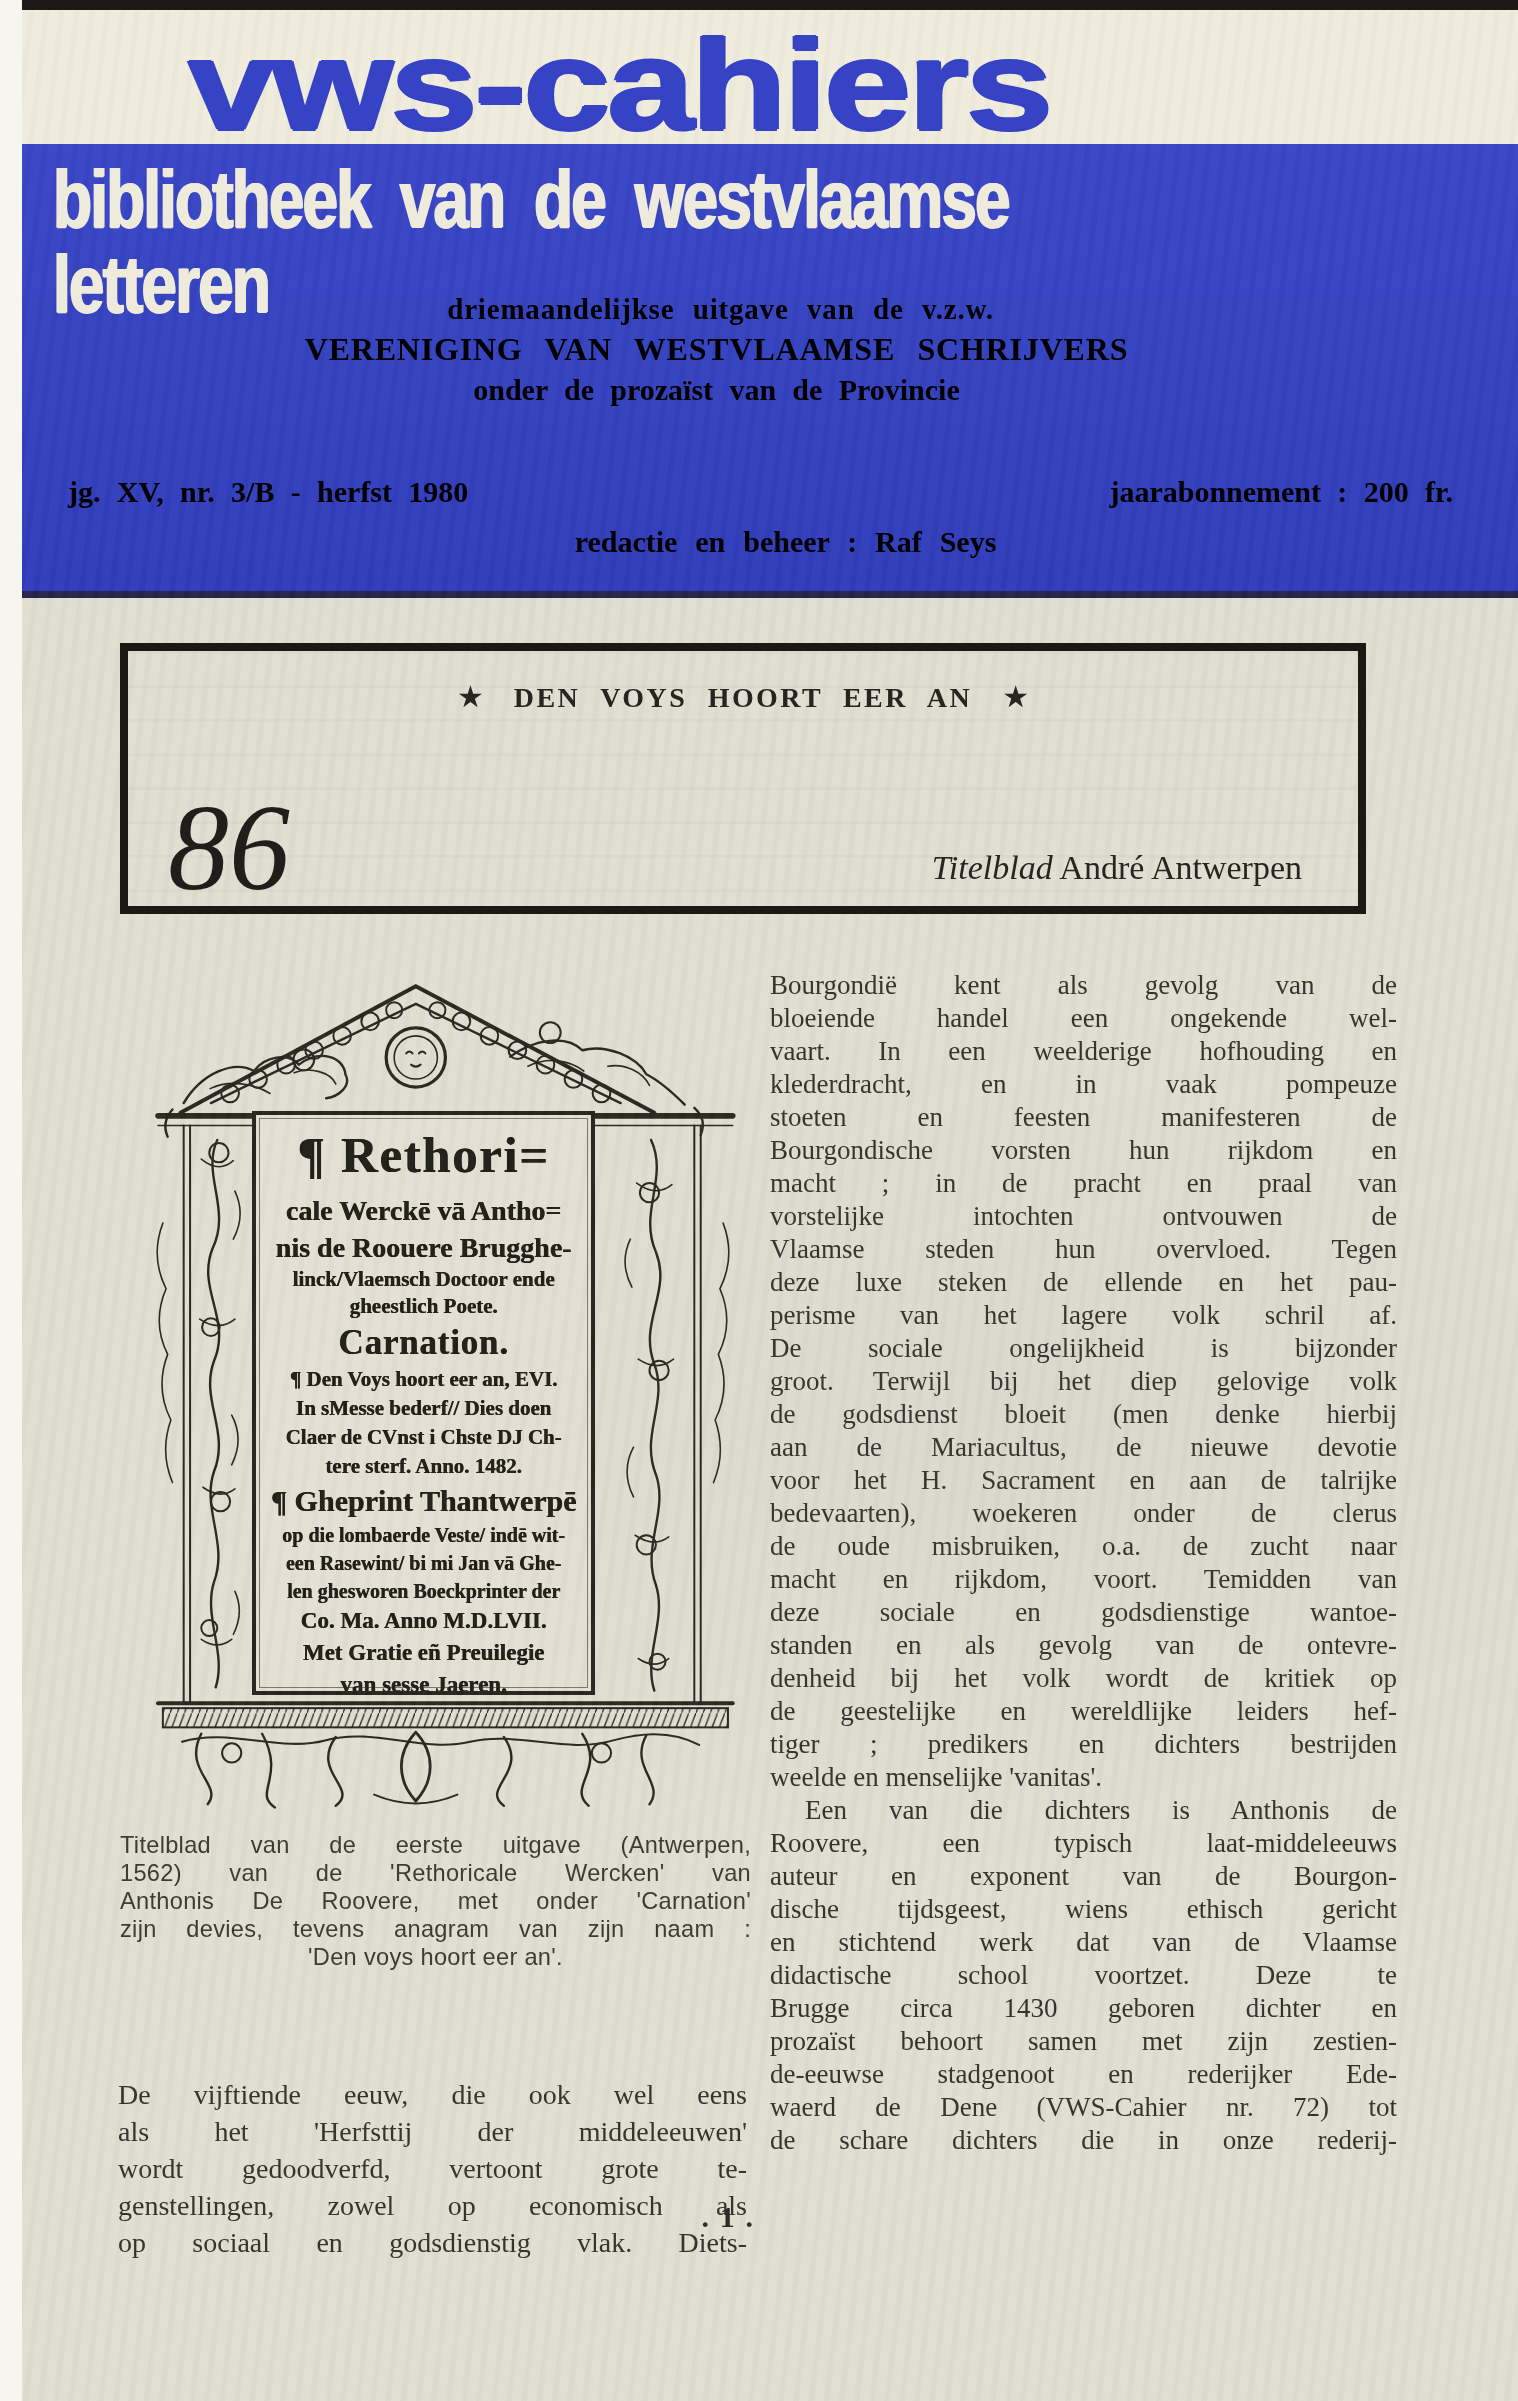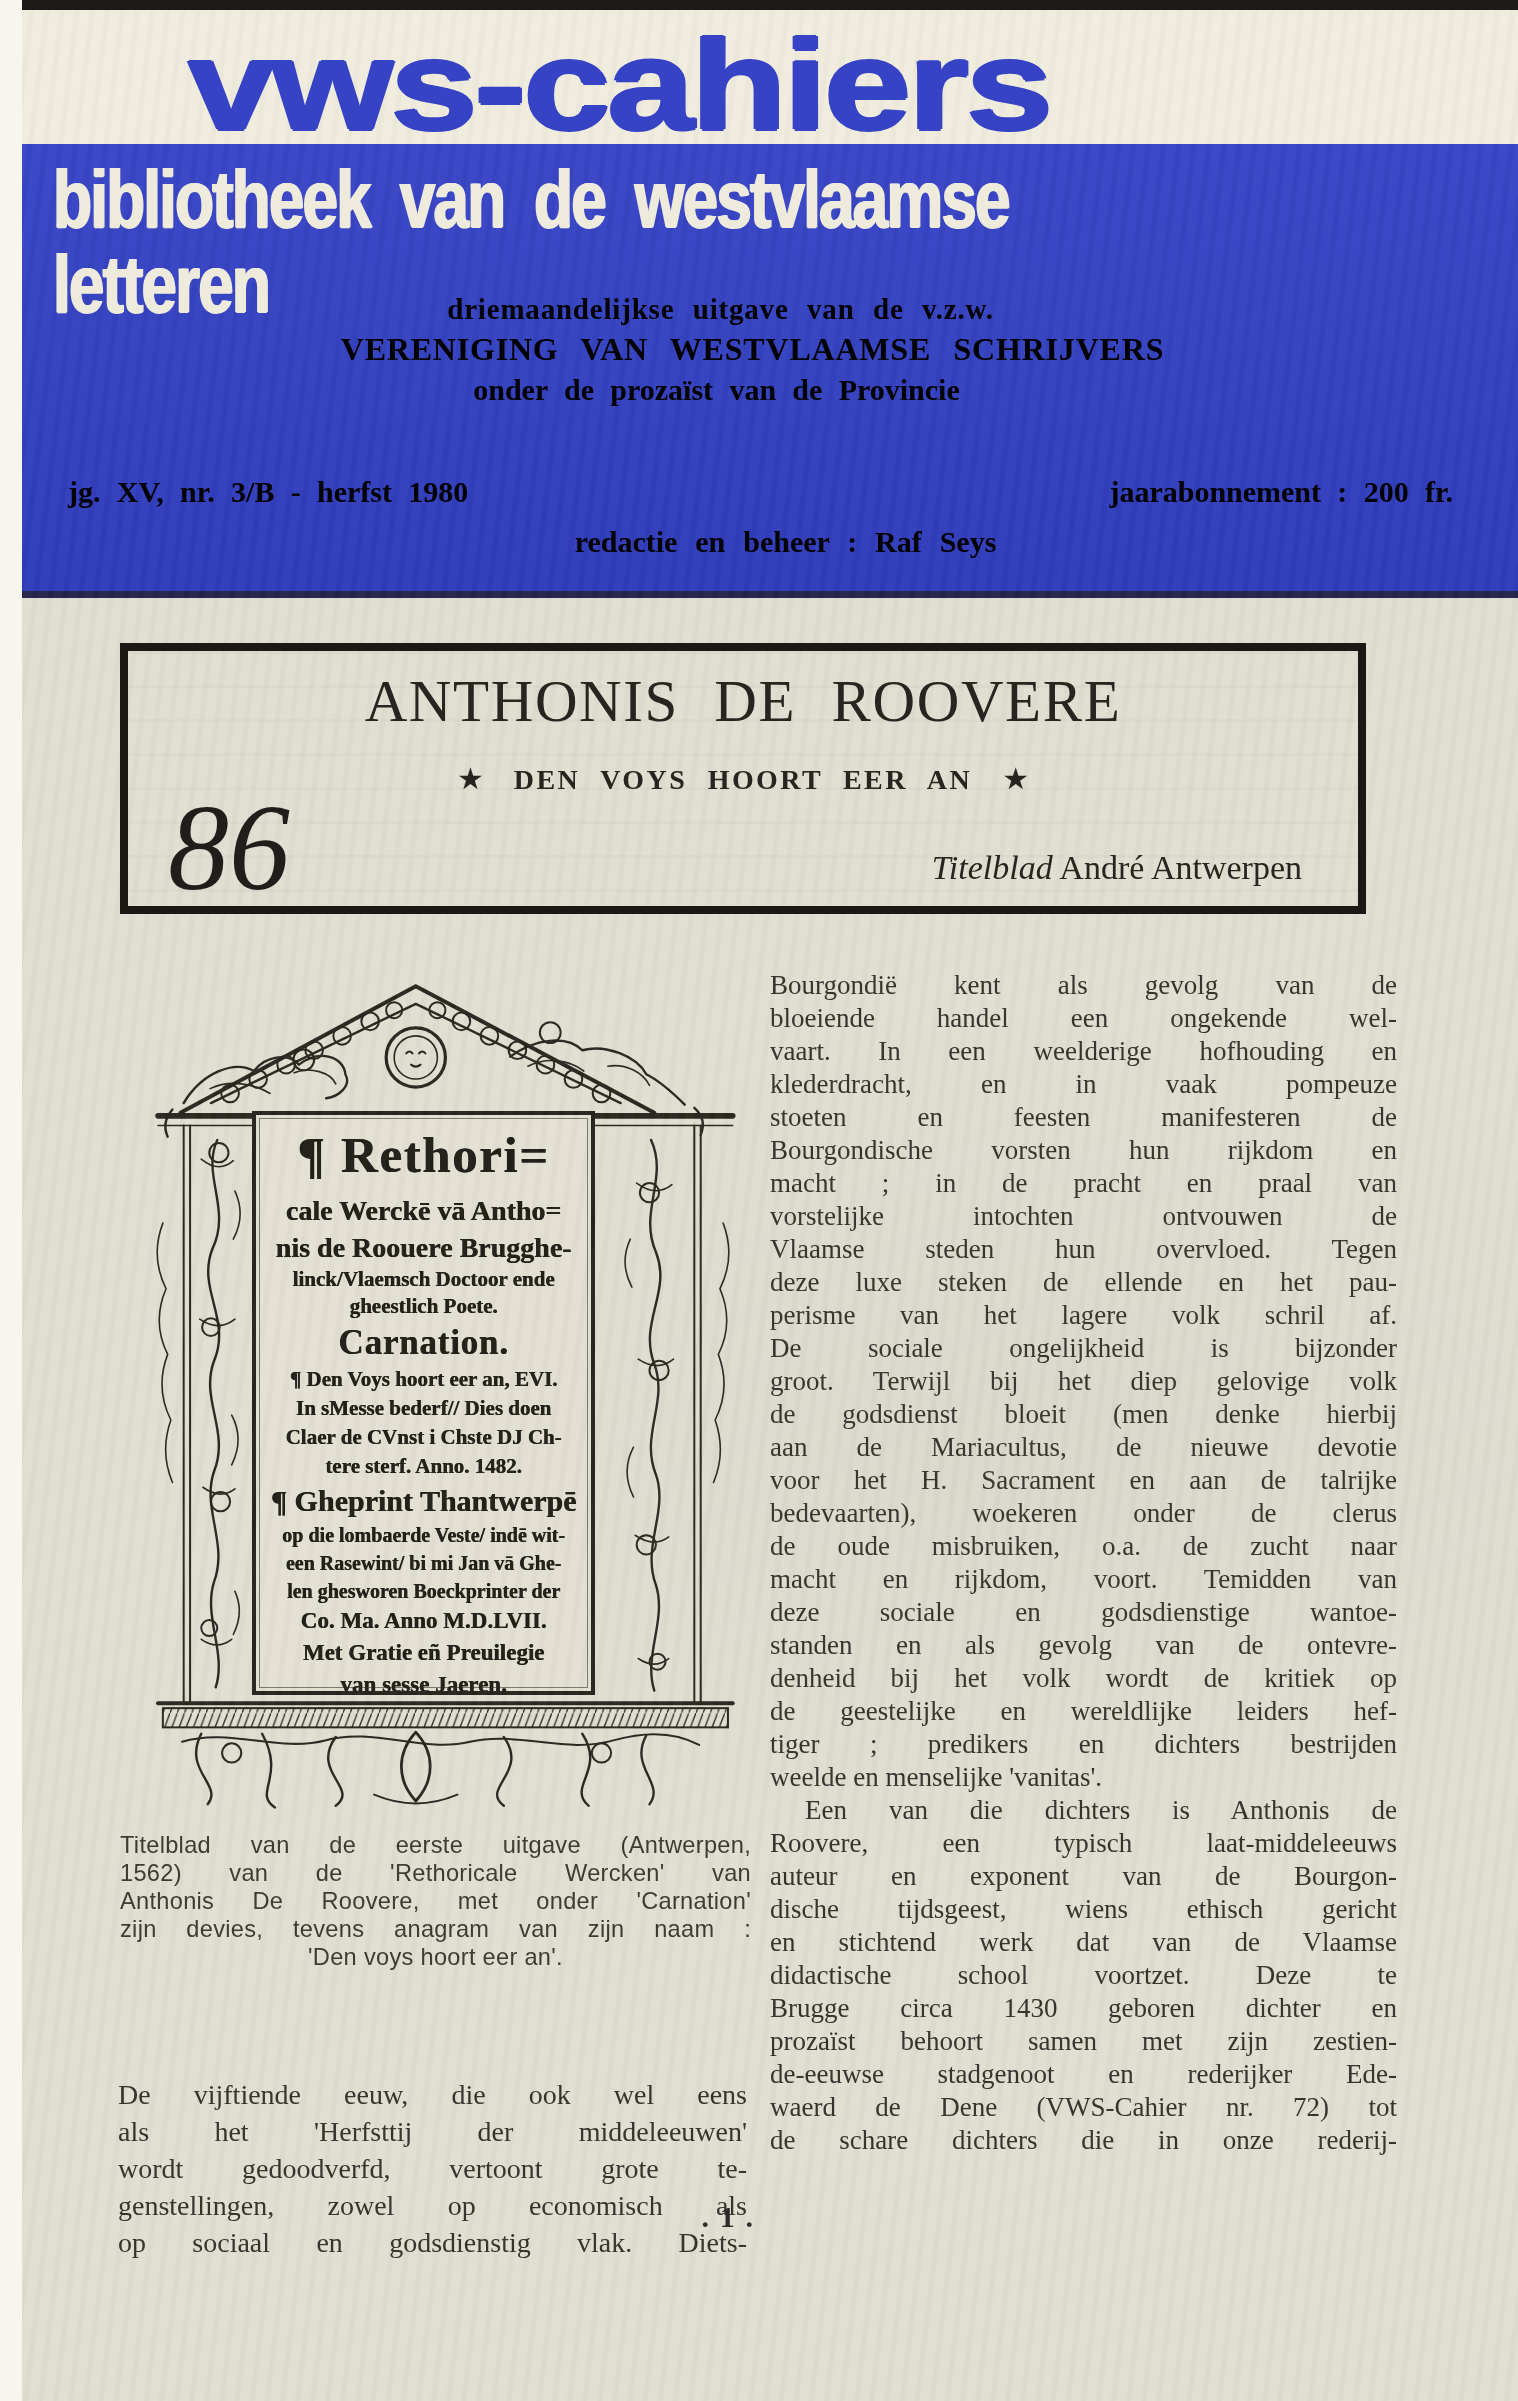--- a/index.html
+++ b/index.html
@@ -23,21 +23,21 @@
   .logo{position:absolute;left:188px;top:21px;z-index:5;
         font-family:"Liberation Sans",sans-serif;font-weight:700;font-size:128px;line-height:1;
         letter-spacing:-2.4px;color:#3743c5;transform:scaleX(1.22);transform-origin:left top;
         text-shadow:1.6px 0 0 currentColor,-1.6px 0 0 currentColor,0 1.6px 0 currentColor,0 -0.8px 0 currentColor;}
   .subtitle{position:absolute;left:53px;top:157px;z-index:6;
         font-family:"Liberation Sans",sans-serif;font-weight:700;font-size:81px;line-height:1.05;
         letter-spacing:-2.4px;word-spacing:17.6px;color:#eeebdc;transform:scaleX(0.79);transform-origin:left top;
         text-shadow:1.2px 0 0 currentColor,-1.2px 0 0 currentColor,0 1.2px 0 currentColor;}
   .hnavy{position:absolute;color:#000000;font-weight:700;z-index:6;white-space:nowrap;}
   .hl1{left:0;width:1441px;top:293px;font-size:29px;letter-spacing:0.8px;word-spacing:10.4px;text-align:center;}
-  .hl2{left:0;width:1433px;top:331px;font-size:32px;letter-spacing:0.8px;word-spacing:13.6px;text-align:center;padding-left:36px;}
+  .hl2{left:0;width:1433px;top:331px;font-size:32px;letter-spacing:0.8px;word-spacing:13.6px;text-align:center;}
   .hl3{left:0;width:1433px;top:373px;font-size:30px;word-spacing:8.8px;text-align:center;}
   .issue{left:68px;top:475px;font-size:30px;word-spacing:8.8px;}
   .subscription{right:66px;top:475px;font-size:30px;word-spacing:8.8px;margin-left:22px;}
   .editor{left:0;width:1489px;top:525px;font-size:30px;word-spacing:10.4px;text-align:center;margin-left:41px;}
 
   
   .titlebox{position:absolute;left:120px;top:643px;width:1230px;height:255px;
     border:8.8px solid #1a1914;z-index:5;
     background:repeating-linear-gradient(180deg, rgba(95,95,105,.04) 0 3.2px, rgba(0,0,0,0) 3.2px 34px);}
   .tb-title{margin-top:17.6px;text-align:center;font-size:59px;line-height:1.1;color:#26251f;
@@ -90,21 +90,20 @@
   <div class="logo">vws-cahiers</div>
   <div class="subtitle">bibliotheek van de westvlaamse letteren</div>
   <div class="hnavy hl1">driemaandelijkse uitgave van de v.z.w.</div>
   <div class="hnavy hl2">VERENIGING VAN WESTVLAAMSE SCHRIJVERS</div>
   <div class="hnavy hl3">onder de prozaïst van de Provincie</div>
   <div class="hnavy issue">jg. XV, nr. 3/B - herfst 1980</div>
   <div class="hnavy subscription">jaarabonnement : 200 fr.</div>
   <div class="hnavy editor">redactie en beheer : Raf Seys</div>
 
   <div class="titlebox">
-    <div class="tb-title">ANTHONIS DE ROOVERE</div>
     <div class="tb-motto"><span class="star">★</span><span>DEN VOYS HOORT EER AN</span><span class="star">★</span></div>
     <div class="tb-num">86</div>
     <div class="tb-byline"><span class="it">Titelblad</span><span> André Antwerpen</span></div>
   </div>
 
   <div class="woodcut">
     <svg width="618" height="826" viewBox="0 0 772 1032">
       <g stroke="#26251e" fill="none" stroke-linecap="round">
 
         <path d="M58,162 L352,4 L650,162" stroke-width="5"></path>

